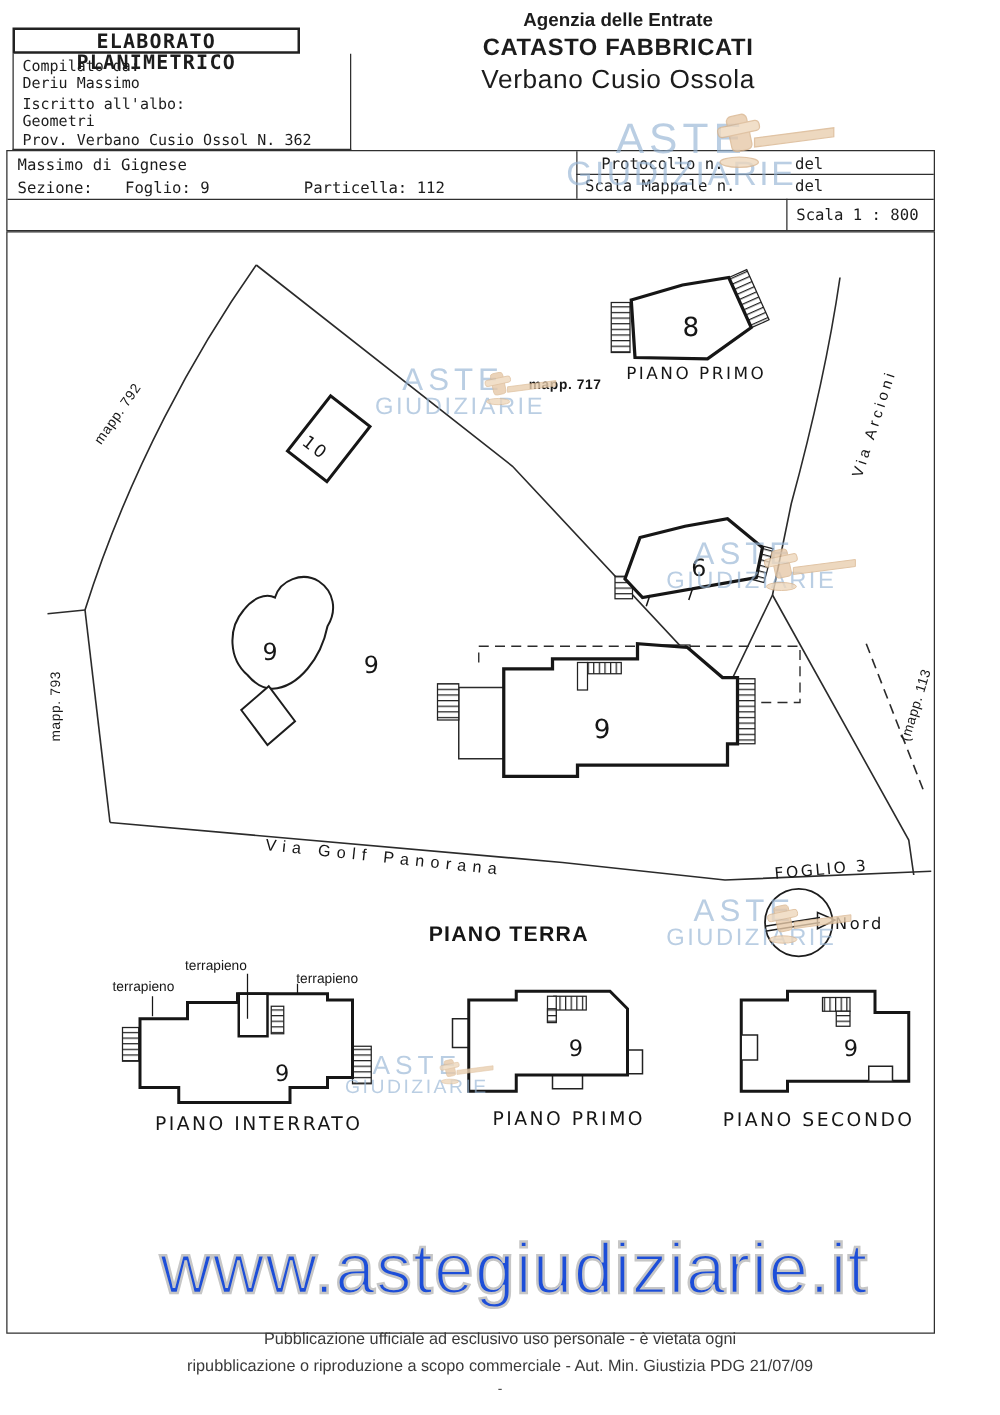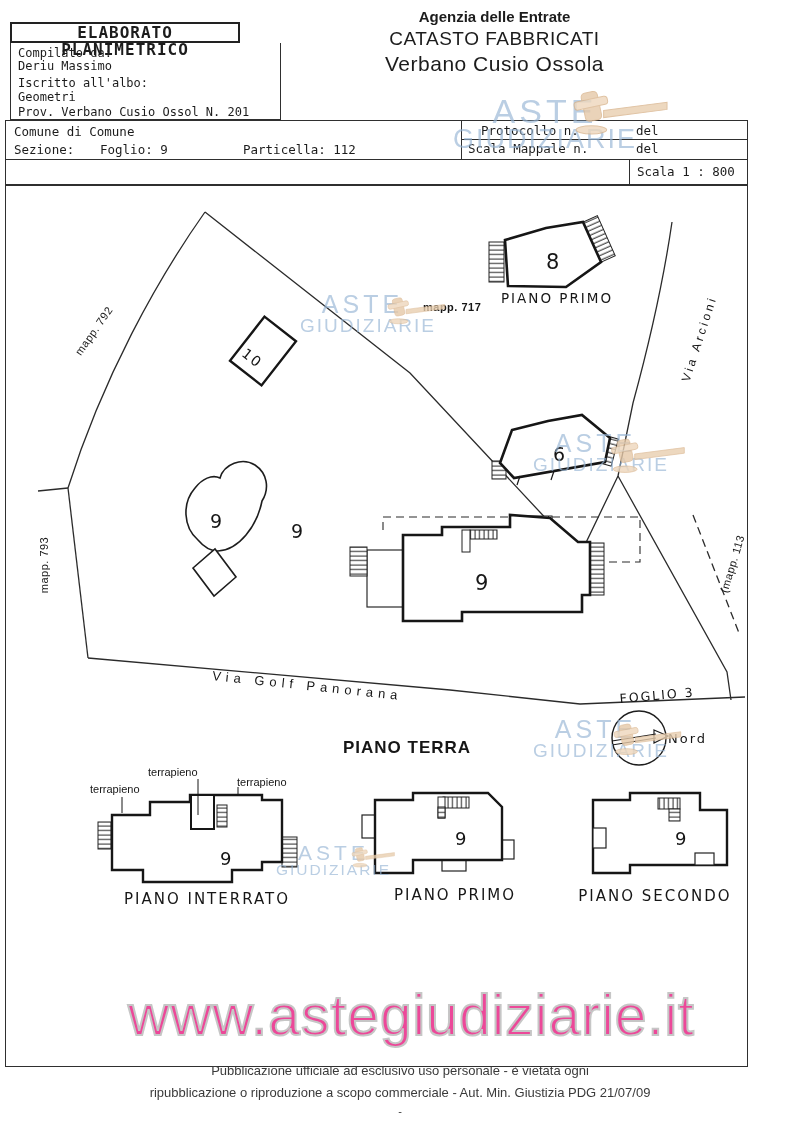--- a/index.html
+++ b/index.html
@@ -9,21 +9,21 @@
   .mono{font-family:"DejaVu Sans Mono","Liberation Mono",monospace;}
   
   .elab-title{left:10px;top:22px;width:230px;height:21px;border:2px solid #222;box-sizing:border-box;
               text-align:center;font-weight:bold;font-size:16px;line-height:17px;letter-spacing:1px;}
   .elab-body{left:10px;top:43px;width:271px;height:77px;border:1px solid #2f2f2f;border-top:none;box-sizing:border-box;}
   .elab-body div{position:absolute;left:7px;font-size:12px;white-space:nowrap;}
   
   .agz{left:352px;top:8px;width:285px;text-align:center;}
   .agz div{line-height:1.25;text-align:center;}
   .agz .l1{font-weight:bold;font-size:15px;}
-  .agz .l2{font-weight:normal;font-size:19px;letter-spacing:.5px;}
+  .agz .l2{font-weight:bold;font-size:19px;letter-spacing:.5px;}
   .agz .l3{font-weight:bold;font-size:13.5px;}
   .agz .l4{font-size:21px;letter-spacing:.5px;}
   
   .band{left:5px;top:120px;width:743px;height:65px;border:1.4px solid #2f2f2f;box-sizing:border-box;}
   .band .t{position:absolute;font-size:12.5px;white-space:nowrap;}
   .hl{position:absolute;background:#2f2f2f;height:1.2px;}
   .vl{position:absolute;background:#2f2f2f;width:1.2px;}
   
   .frame{left:5px;top:185px;width:743px;height:882px;border:1.4px solid #2f2f2f;box-sizing:border-box;}
   svg.draw{position:absolute;left:5px;top:185px;}
@@ -31,48 +31,48 @@
   svg text.hand{font-family:"DejaVu Sans",sans-serif;letter-spacing:2px;}
   svg text.small{font-size:11px;letter-spacing:.5px;}
   
   .wm{pointer-events:none;z-index:5;line-height:.95;}
   .wm .a{font-size:34px;letter-spacing:4px;color:rgba(150,180,213,.66);font-weight:400;}
   .wm .g{font-size:27px;letter-spacing:2px;color:rgba(150,180,213,.66);font-weight:400;}
   .wm.md .a{font-size:25px;} .wm.md .g{font-size:19px;}
   .wm.sm .a{font-size:21px;} .wm.sm .g{font-size:15.5px;}
   .gavel{position:absolute;z-index:6;pointer-events:none;}
   .site-wm{left:128px;top:982px;width:600px;font-size:57px;letter-spacing:1px;z-index:7;
-           color:#ec4899;-webkit-text-stroke:2px #c6c6c6;white-space:nowrap;pointer-events:none;}
+           color:#1d4ed8;-webkit-text-stroke:2px #c6c6c6;white-space:nowrap;pointer-events:none;}
   
   .foot{width:800px;text-align:center;font-size:13px;color:#3a3a3a;z-index:8;}
 </style>
 </head>
 <body>
 
 <div class="abs mono elab-title">ELABORATO PLANIMETRICO</div>
 <div class="abs mono elab-body">
   <div style="top:3px">Compilato da:</div>
   <div style="top:16px">Deriu Massimo</div>
   <div style="top:33px">Iscritto all'albo:</div>
   <div style="top:47px">Geometri</div>
-  <div style="top:62px">Prov. Verbano Cusio Ossol N. 201</div>
+  <div style="top:62px">Prov. Verbano Cusio Ossol N. 362</div>
 </div>
 
 <div class="abs agz">
   <div class="l1">Agenzia delle Entrate</div>
   <div class="l2">CATASTO FABBRICATI</div>
   <div class="l4">Verbano Cusio Ossola</div>
 </div>
 
 <div class="abs band mono">
   <div class="hl" style="left:0;top:38px;width:741px"></div>
   <div class="hl" style="left:455px;top:18px;width:286px"></div>
   <div class="vl" style="left:455px;top:0;height:38px"></div>
   <div class="vl" style="left:623px;top:38px;height:25px"></div>
-  <div class="t" style="left:8px;top:3px">Comune di Comune</div>
+  <div class="t" style="left:8px;top:3px">Massimo di Gignese</div>
   <div class="t" style="left:8px;top:21px">Sezione:</div>
   <div class="t" style="left:94px;top:21px">Foglio: 9</div>
   <div class="t" style="left:237px;top:21px">Particella: 112</div>
   <div class="t" style="left:475px;top:2px">Protocollo n.</div>
   <div class="t" style="left:630px;top:2px">del</div>
   <div class="t" style="left:462px;top:20px">Scala Mappale n.</div>
   <div class="t" style="left:630px;top:20px">del</div>
   <div class="t" style="left:631px;top:43px">Scala 1 : 800</div>
 </div>
 

